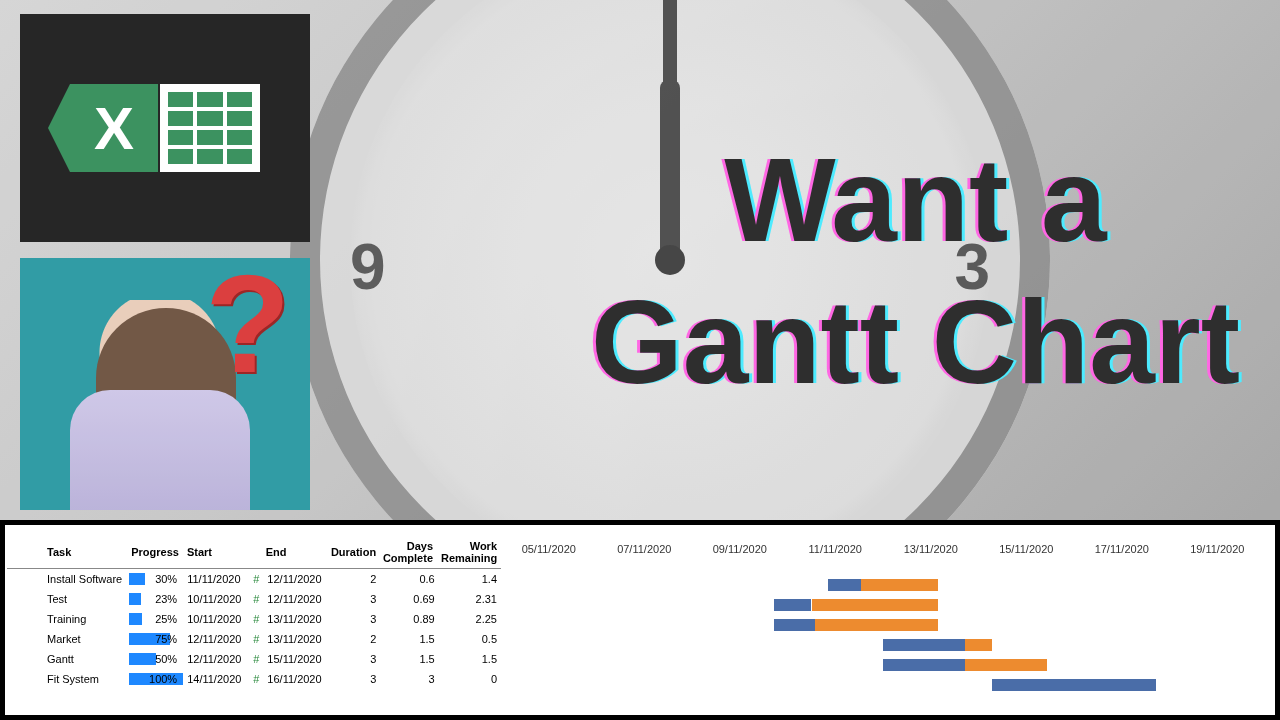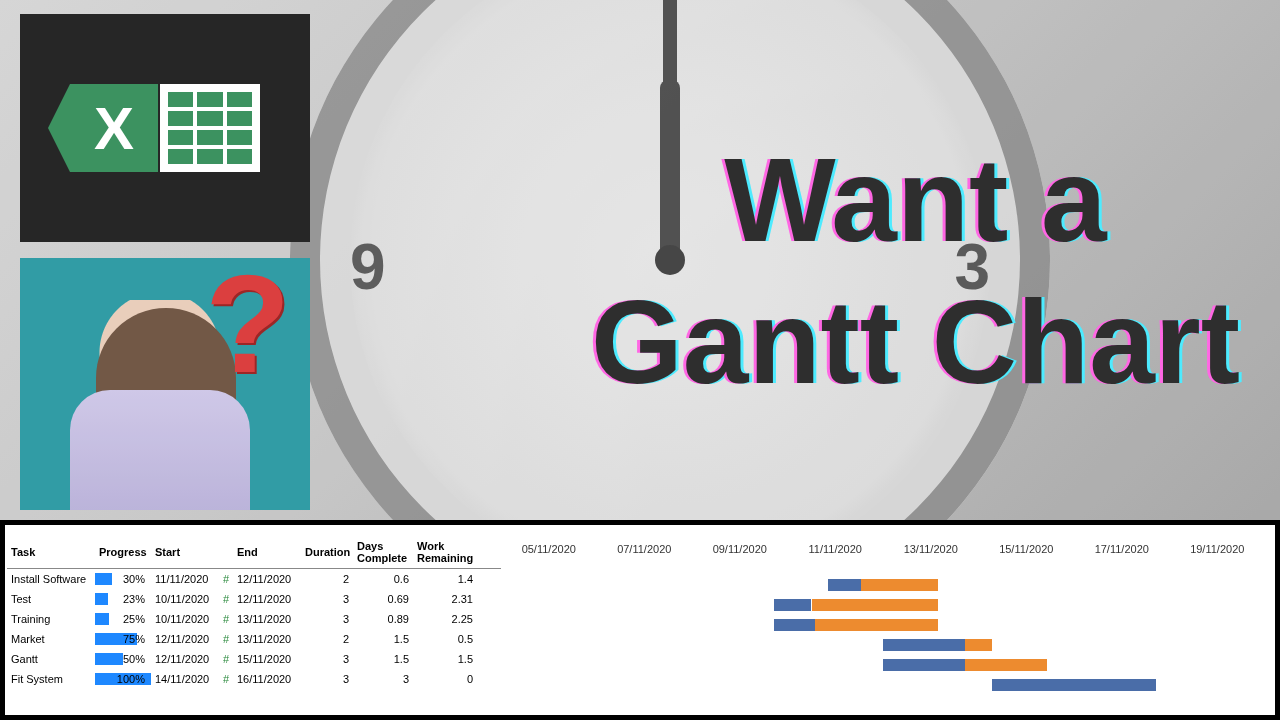--- a/index.html
+++ b/index.html
@@ -113,29 +113,29 @@
     padding:10px 10px 6px 2px;
     display:flex;
   }
   .gt-table{
     width:494px;
     font-size:11px;
   }
   .gt-head, .gt-row { display:flex; align-items:center; }
   .gt-head { font-weight:700; border-bottom:1px solid #888; height:34px; }
   .gt-head > div, .gt-row > div { padding:2px 4px; }
-  .c-task{width:88px;}
+  .c-task{width:88px;margin-left:36px;}
   .c-prog{width:56px; position:relative; display:flex; align-items:center;}
   .c-start{width:68px;}
   .c-hash{width:14px; color:#2b8a3e; text-align:center;}
   .c-end{width:68px;}
   .c-dur{width:52px; text-align:right;}
   .c-days{width:60px; text-align:right;}
   .c-work{width:64px; text-align:right;}
-  .gt-head .c-days, .gt-head .c-work, .gt-head .c-dur{text-align:left;}
+  .gt-head .c-days, .gt-head .c-work, .gt-head .c-dur{text-align:right;}
   .gt-row{height:20px;align-items:center;}
   .prog-bar{position:absolute;left:0;top:2px;bottom:2px;background:#1e88ff;}
   .prog-txt{position:relative;z-index:1;width:100%;text-align:right;padding-right:2px;}
 
   
   .timeline{ flex:1; position:relative; font-size:11px; }
   .axis{position:absolute; top:8px; left:0; right:0; display:flex; justify-content:space-between; color:#333;}
   .axis span{width:12.5%; text-align:center;}
   .bars{position:absolute; top:40px; left:0; right:0;}
   .bar-row{height:20px; position:relative;}

